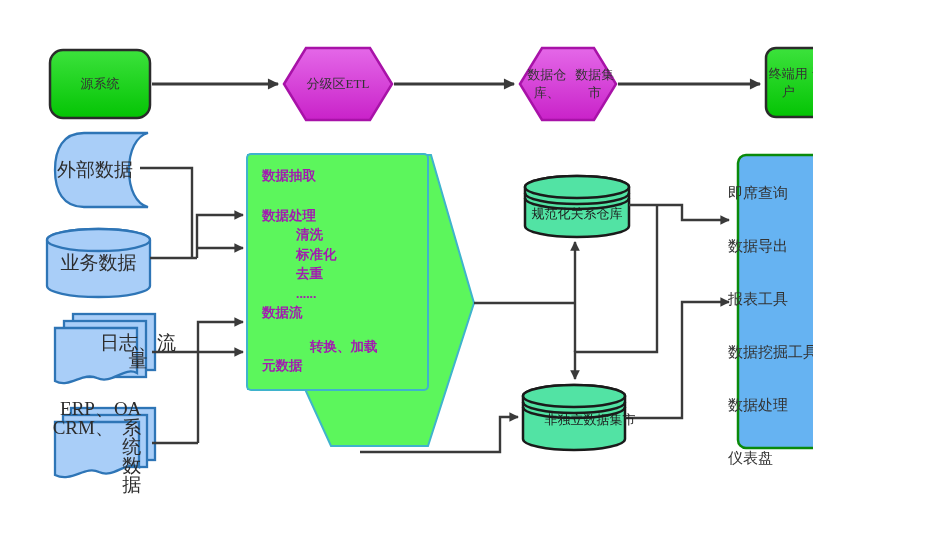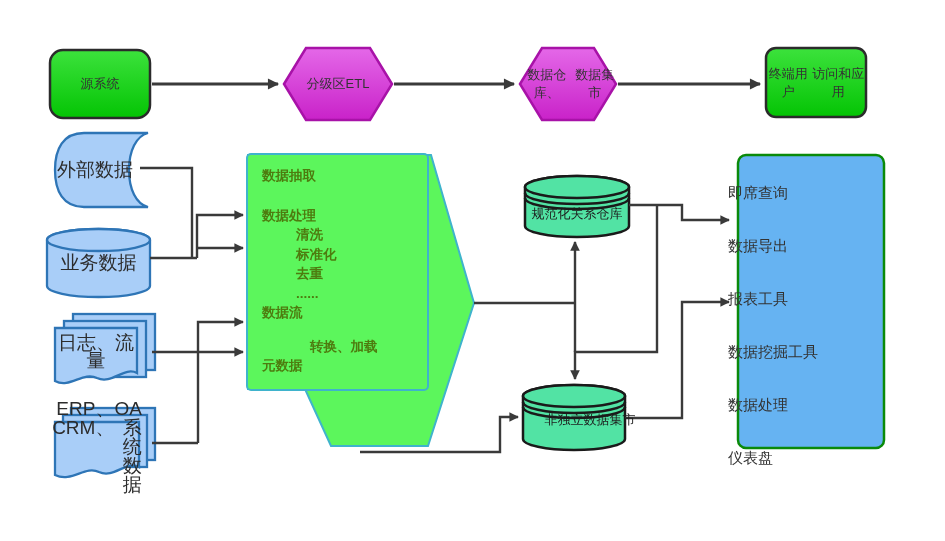--- a/index.html
+++ b/index.html
@@ -1,27 +1,27 @@
 <!DOCTYPE html>
 <html><head>
 <meta charset="utf-8">
 <style>
   html,body{margin:0;padding:0;background:#fff;}
   #canvas{
-    position:relative;width:945px;height:541px;background:#ffffff;overflow:hidden;
-    font-family:Liberation Sans, sans-serif;color:#333;
+    position:relative;width:813px;height:541px;background:#ffffff;overflow:hidden;
+    font-family:Liberation Serif, serif;color:#333;
   }
   #shapes{position:absolute;left:0;top:0;width:945px;height:541px;}
   .abs{position:absolute;}
   .lbl{display:flex;align-items:center;justify-content:center;text-align:center;
        color:#333;font-size:13px;line-height:18px;}
   .stack{display:flex;flex-direction:row;}
   
   .etl-text{position:absolute;left:262px;top:166px;width:165px;
-            font-size:13.5px;font-weight:bold;color:#4d7c0f;line-height:19.5px;}
+            font-size:13.5px;font-weight:bold;color:#a21caf;line-height:19.5px;}
   .etl-line{white-space:nowrap;}
   .ind1{padding-left:34px;}
   .ind2{padding-left:48px;}
   .gap-a{margin-top:20px;}
   .gap-b{margin-top:14px;}
   
   .outputs-text{position:absolute;left:728px;top:168px;width:125px;
                 padding-top:14px;display:flex;flex-direction:column;gap:31px;
                 font-size:15px;color:#333;}
   .outputs-text div{line-height:22px;white-space:nowrap;}
@@ -135,21 +135,21 @@
     <div class="stack">
       <span>终端用户</span>
       <span>访问和应用</span>
     </div>
   </div>
 
   <div class="abs lbl src-lbl" style="left:55px;top:153px;width:80px;height:34px;">外部数据</div>
 
   <div class="abs lbl src-lbl" style="left:47px;top:246px;width:103px;height:34px;">业务数据</div>
 
-  <div class="abs lbl src-lbl" style="left:55px;top:335px;width:82px;height:34px;">日志、流量</div>
+  <div class="abs lbl src-lbl" style="left:55px;top:335px;width:82px;height:34px;padding-left:42px;">日志、流量</div>
 
   <div class="abs lbl src-lbl" style="left:55px;top:424px;width:84px;height:44px;line-height:19px;text-align:right;">
     <div class="stack">
       <span>ERP、CRM、</span>
       <span>OA系统数据</span>
     </div>
   </div>
 
   <div class="etl-text">
     <div class="etl-line">数据抽取</div>

